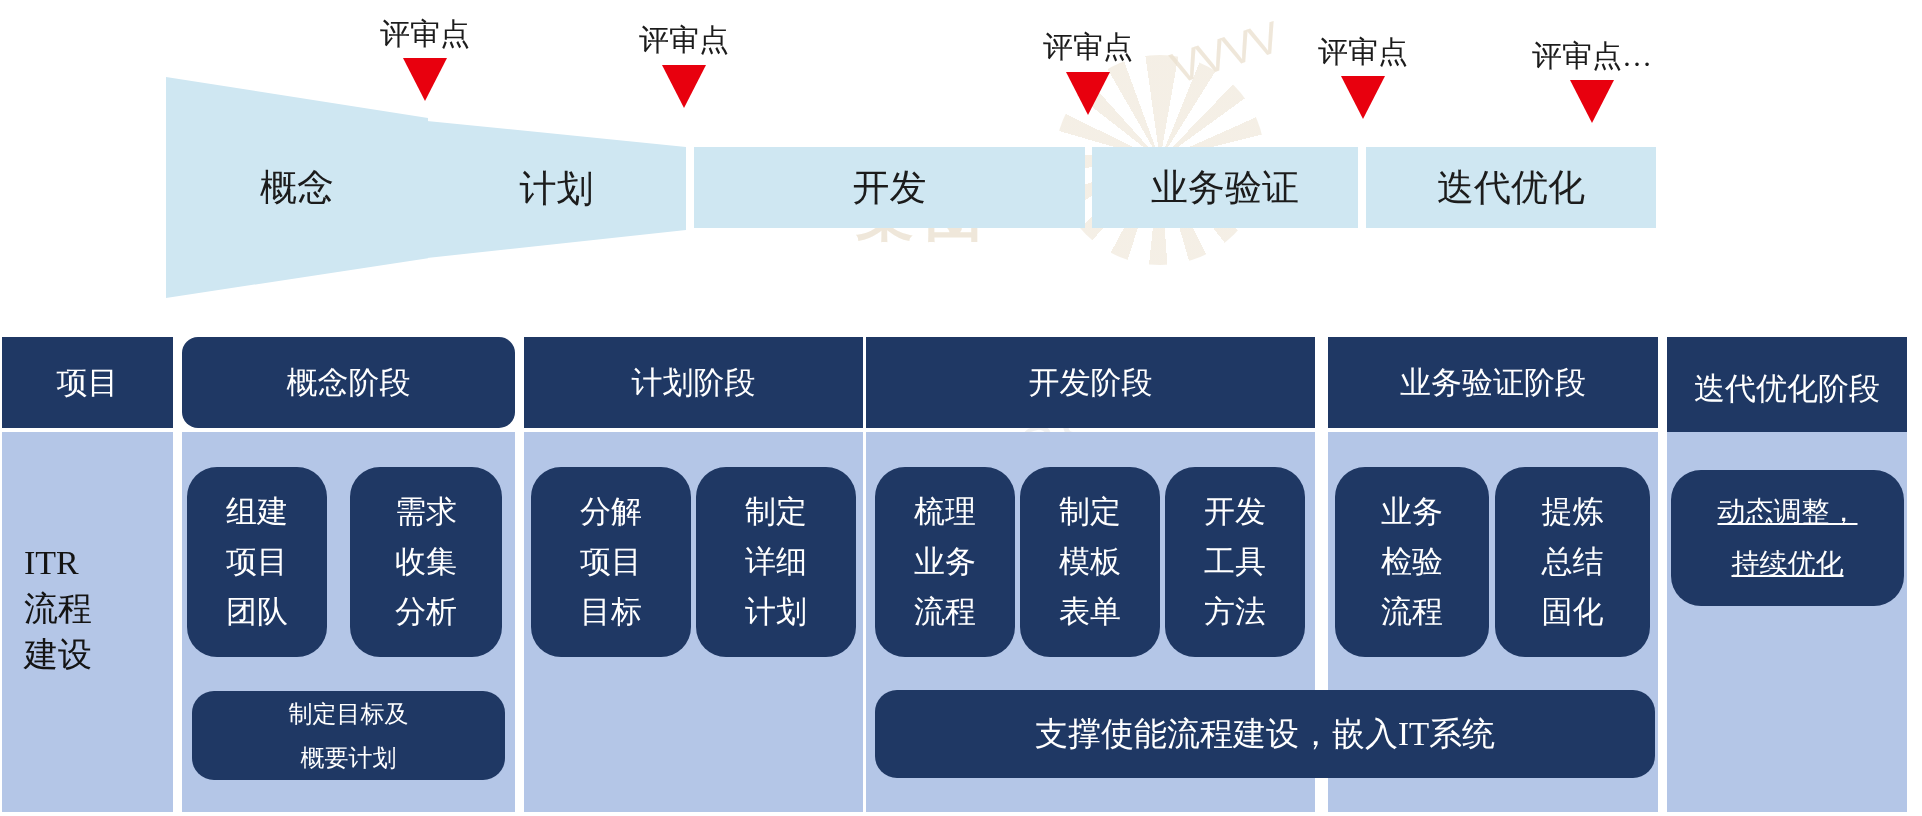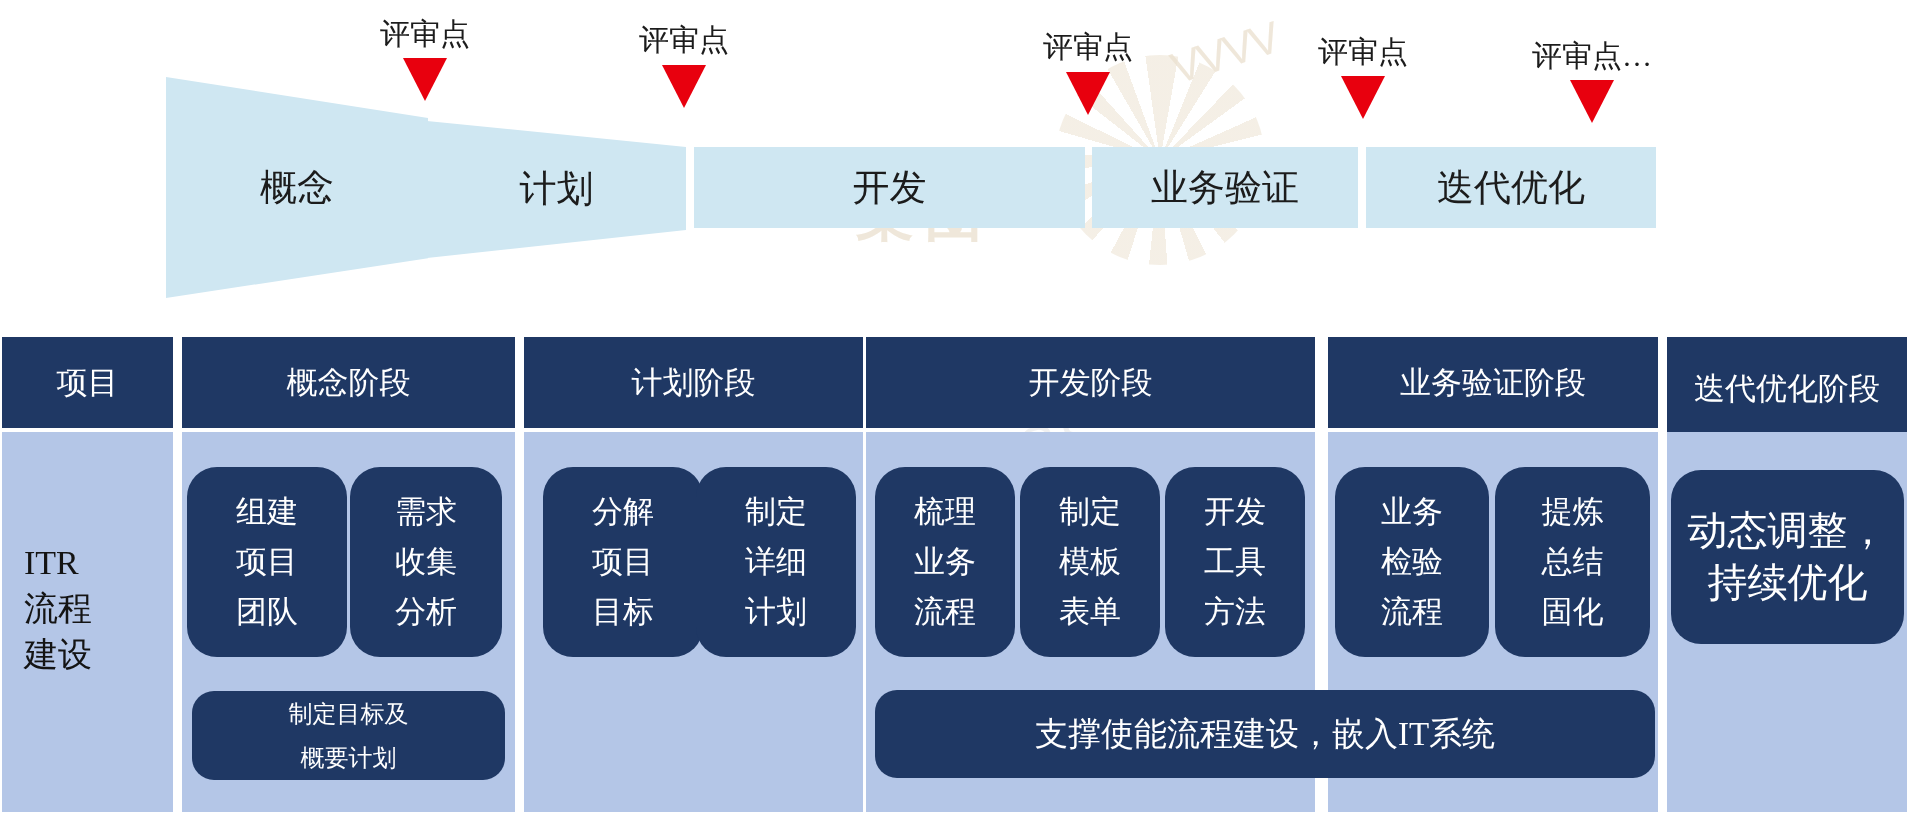--- a/index.html
+++ b/index.html
@@ -97,21 +97,21 @@
 
   <div class="abs tri" style="left:403px;top:58px;"></div>
   <div class="abs tri" style="left:662px;top:65px;"></div>
   <div class="abs tri" style="left:1066px;top:72px;"></div>
   <div class="abs tri" style="left:1341px;top:76px;"></div>
   <div class="abs tri" style="left:1570px;top:80px;"></div>
 
   <div class="abs hdr" style="left:2px;top:337px;width:171px;height:91px;">
     <span>项目</span>
   </div>
-  <div class="abs hdr" style="left:182px;top:337px;width:333px;height:91px;">
+  <div class="abs hdr" style="left:182px;top:337px;width:333px;height:91px;border-radius:16px;">
     <span>概念阶段</span>
   </div>
   <div class="abs hdr" style="left:524px;top:337px;width:339px;height:91px;">
     <span>计划阶段</span>
   </div>
   <div class="abs hdr" style="left:866px;top:337px;width:449px;height:91px;">
     <span>开发阶段</span>
   </div>
   <div class="abs hdr" style="left:1328px;top:337px;width:330px;height:91px;">
     <span>业务验证阶段</span>
@@ -124,28 +124,28 @@
   <div class="abs cell" style="left:182px;top:432px;width:333px;height:380px;"></div>
   <div class="abs cell" style="left:524px;top:432px;width:339px;height:380px;"></div>
   <div class="abs cell" style="left:866px;top:432px;width:449px;height:380px;"></div>
   <div class="abs cell" style="left:1328px;top:432px;width:330px;height:380px;"></div>
   <div class="abs cell" style="left:1667px;top:432px;width:240px;height:380px;"></div>
 
   <div class="abs row-label pre" style="left:24px;top:540px;width:140px;">ITR
 流程
 建设</div>
 
-  <div class="abs task pre" style="left:187px;top:467px;width:160px;height:190px;text-align:right;">组建
+  <div class="abs task pre" style="left:187px;top:467px;width:140px;height:190px;text-align:right;">组建
 项目
 团队</div>
   <div class="abs task pre" style="left:350px;top:467px;width:152px;height:190px;">需求
 收集
 分析</div>
 
-  <div class="abs task pre" style="left:531px;top:467px;width:160px;height:190px;margin-left:12px;">分解
+  <div class="abs task pre" style="left:531px;top:467px;width:160px;height:190px;">分解
 项目
 目标</div>
   <div class="abs task pre" style="left:696px;top:467px;width:160px;height:190px;">制定
 详细
 计划</div>
 
   <div class="abs task pre" style="left:875px;top:467px;width:140px;height:190px;">梳理
 业务
 流程</div>
   <div class="abs task pre" style="left:1020px;top:467px;width:140px;height:190px;">制定
@@ -155,20 +155,20 @@
 工具
 方法</div>
 
   <div class="abs task pre" style="left:1335px;top:467px;width:154px;height:190px;">业务
 检验
 流程</div>
   <div class="abs task pre" style="left:1495px;top:467px;width:155px;height:190px;">提炼
 总结
 固化</div>
 
-  <div class="abs task pre" style="left:1671px;top:470px;width:233px;height:174px;font-size:40px;line-height:52px;">动态调整，
+  <div class="abs task pre" style="left:1671px;top:470px;width:233px;height:136px;font-size:28px;line-height:52px;text-decoration:underline;">动态调整，
 持续优化</div>
 
   <div class="abs span-box pre" style="left:192px;top:691px;width:313px;height:89px;font-size:24px;">制定目标及
 概要计划</div>
   <div class="abs span-box" style="left:875px;top:690px;width:780px;height:88px;">支撑使能流程建设，嵌入IT系统</div>
 
 </div>
 
 </body></html>

